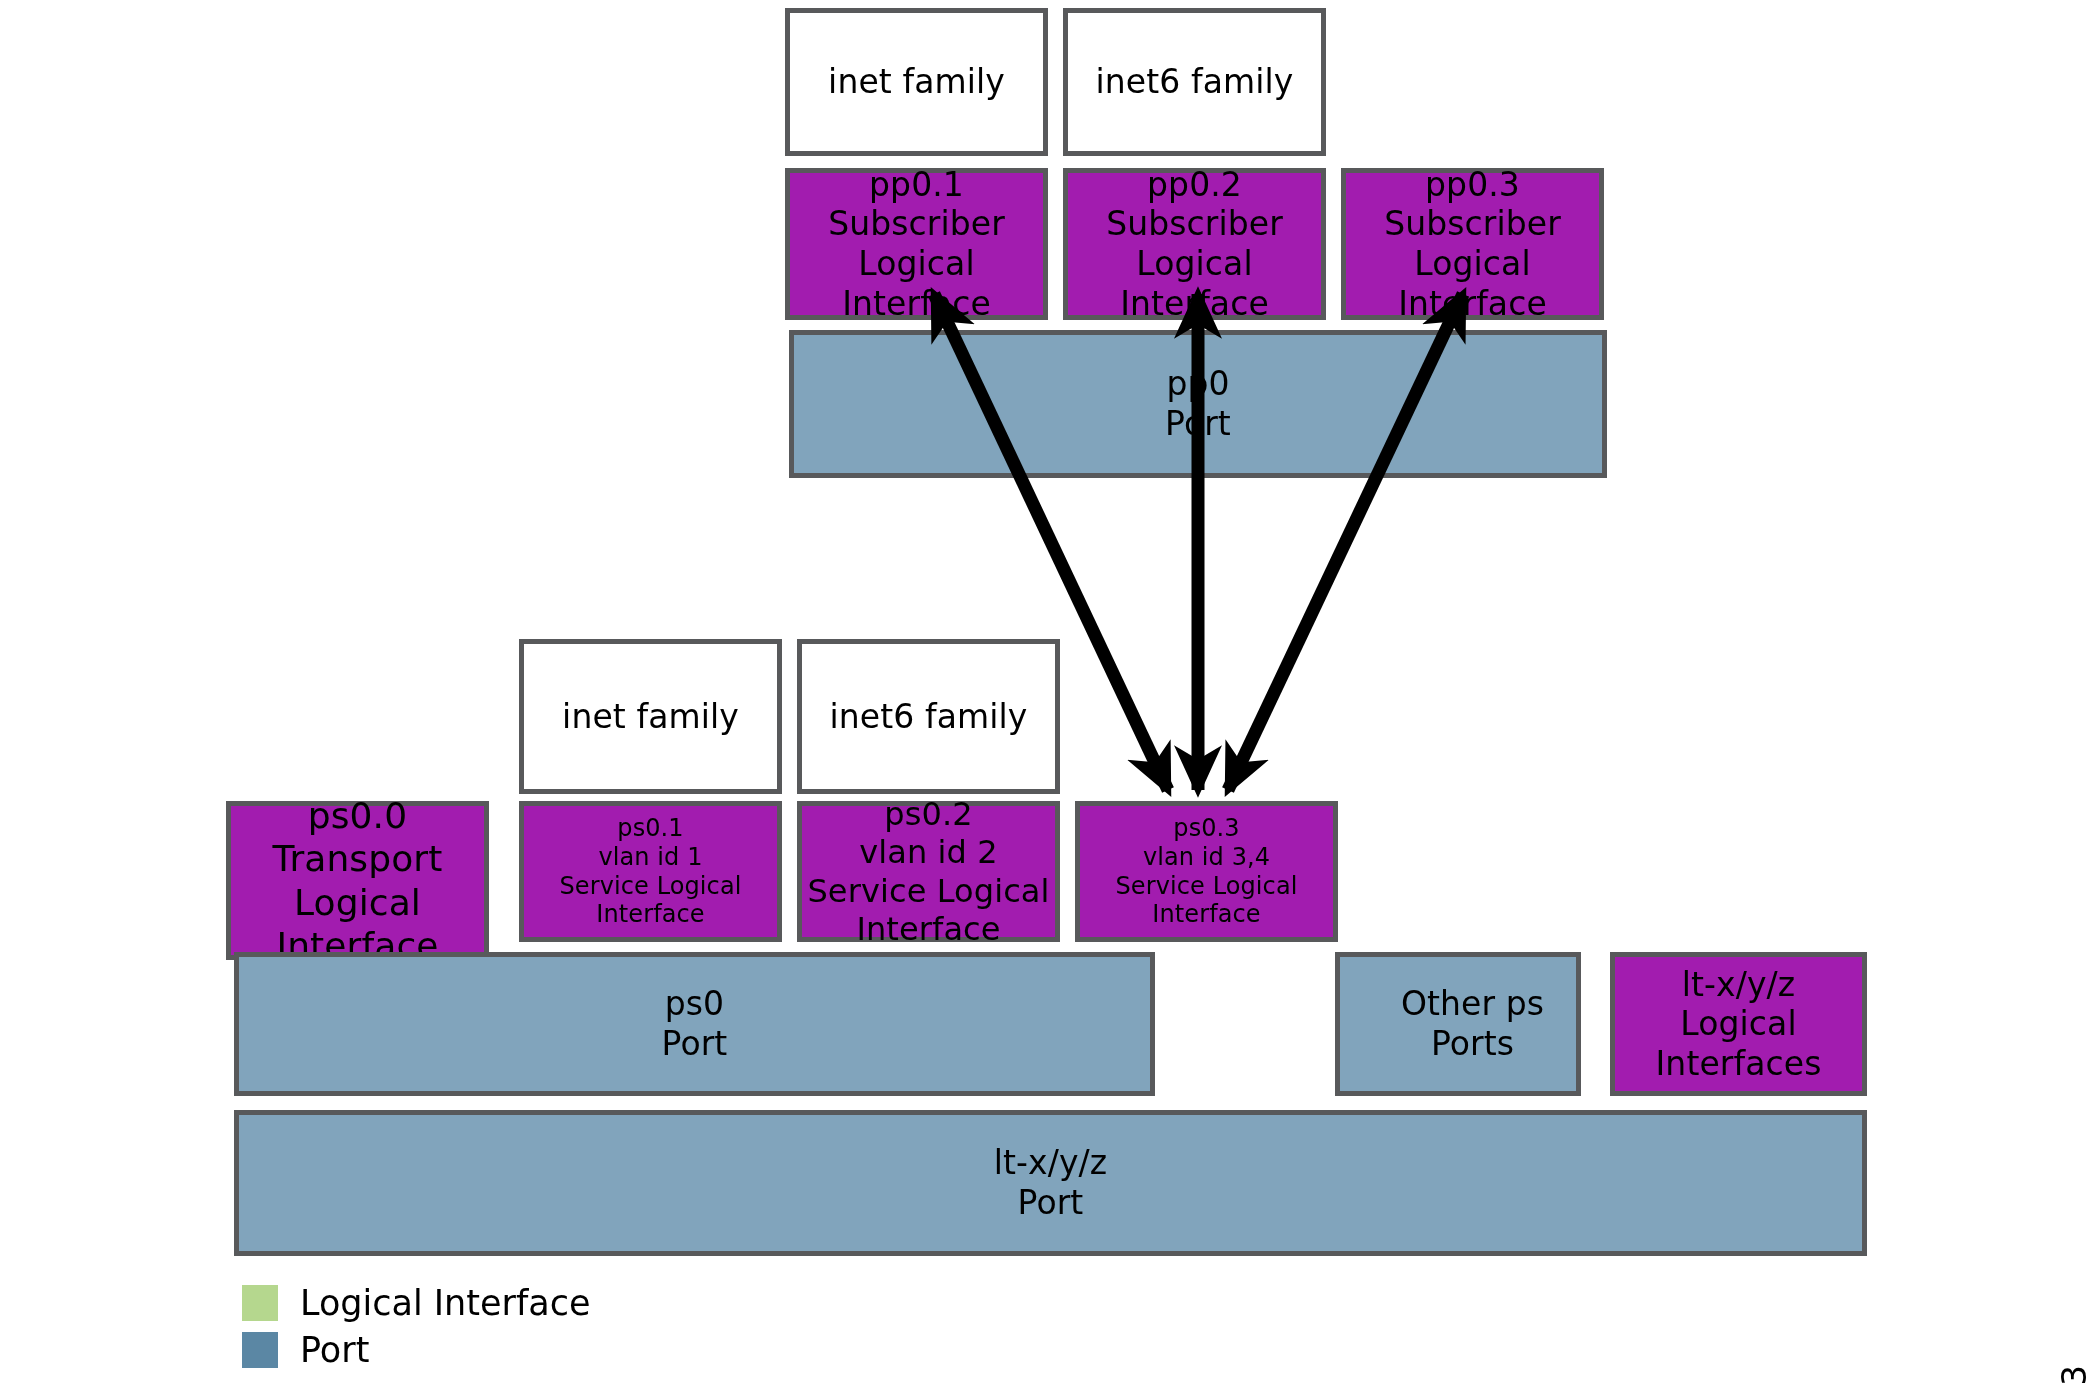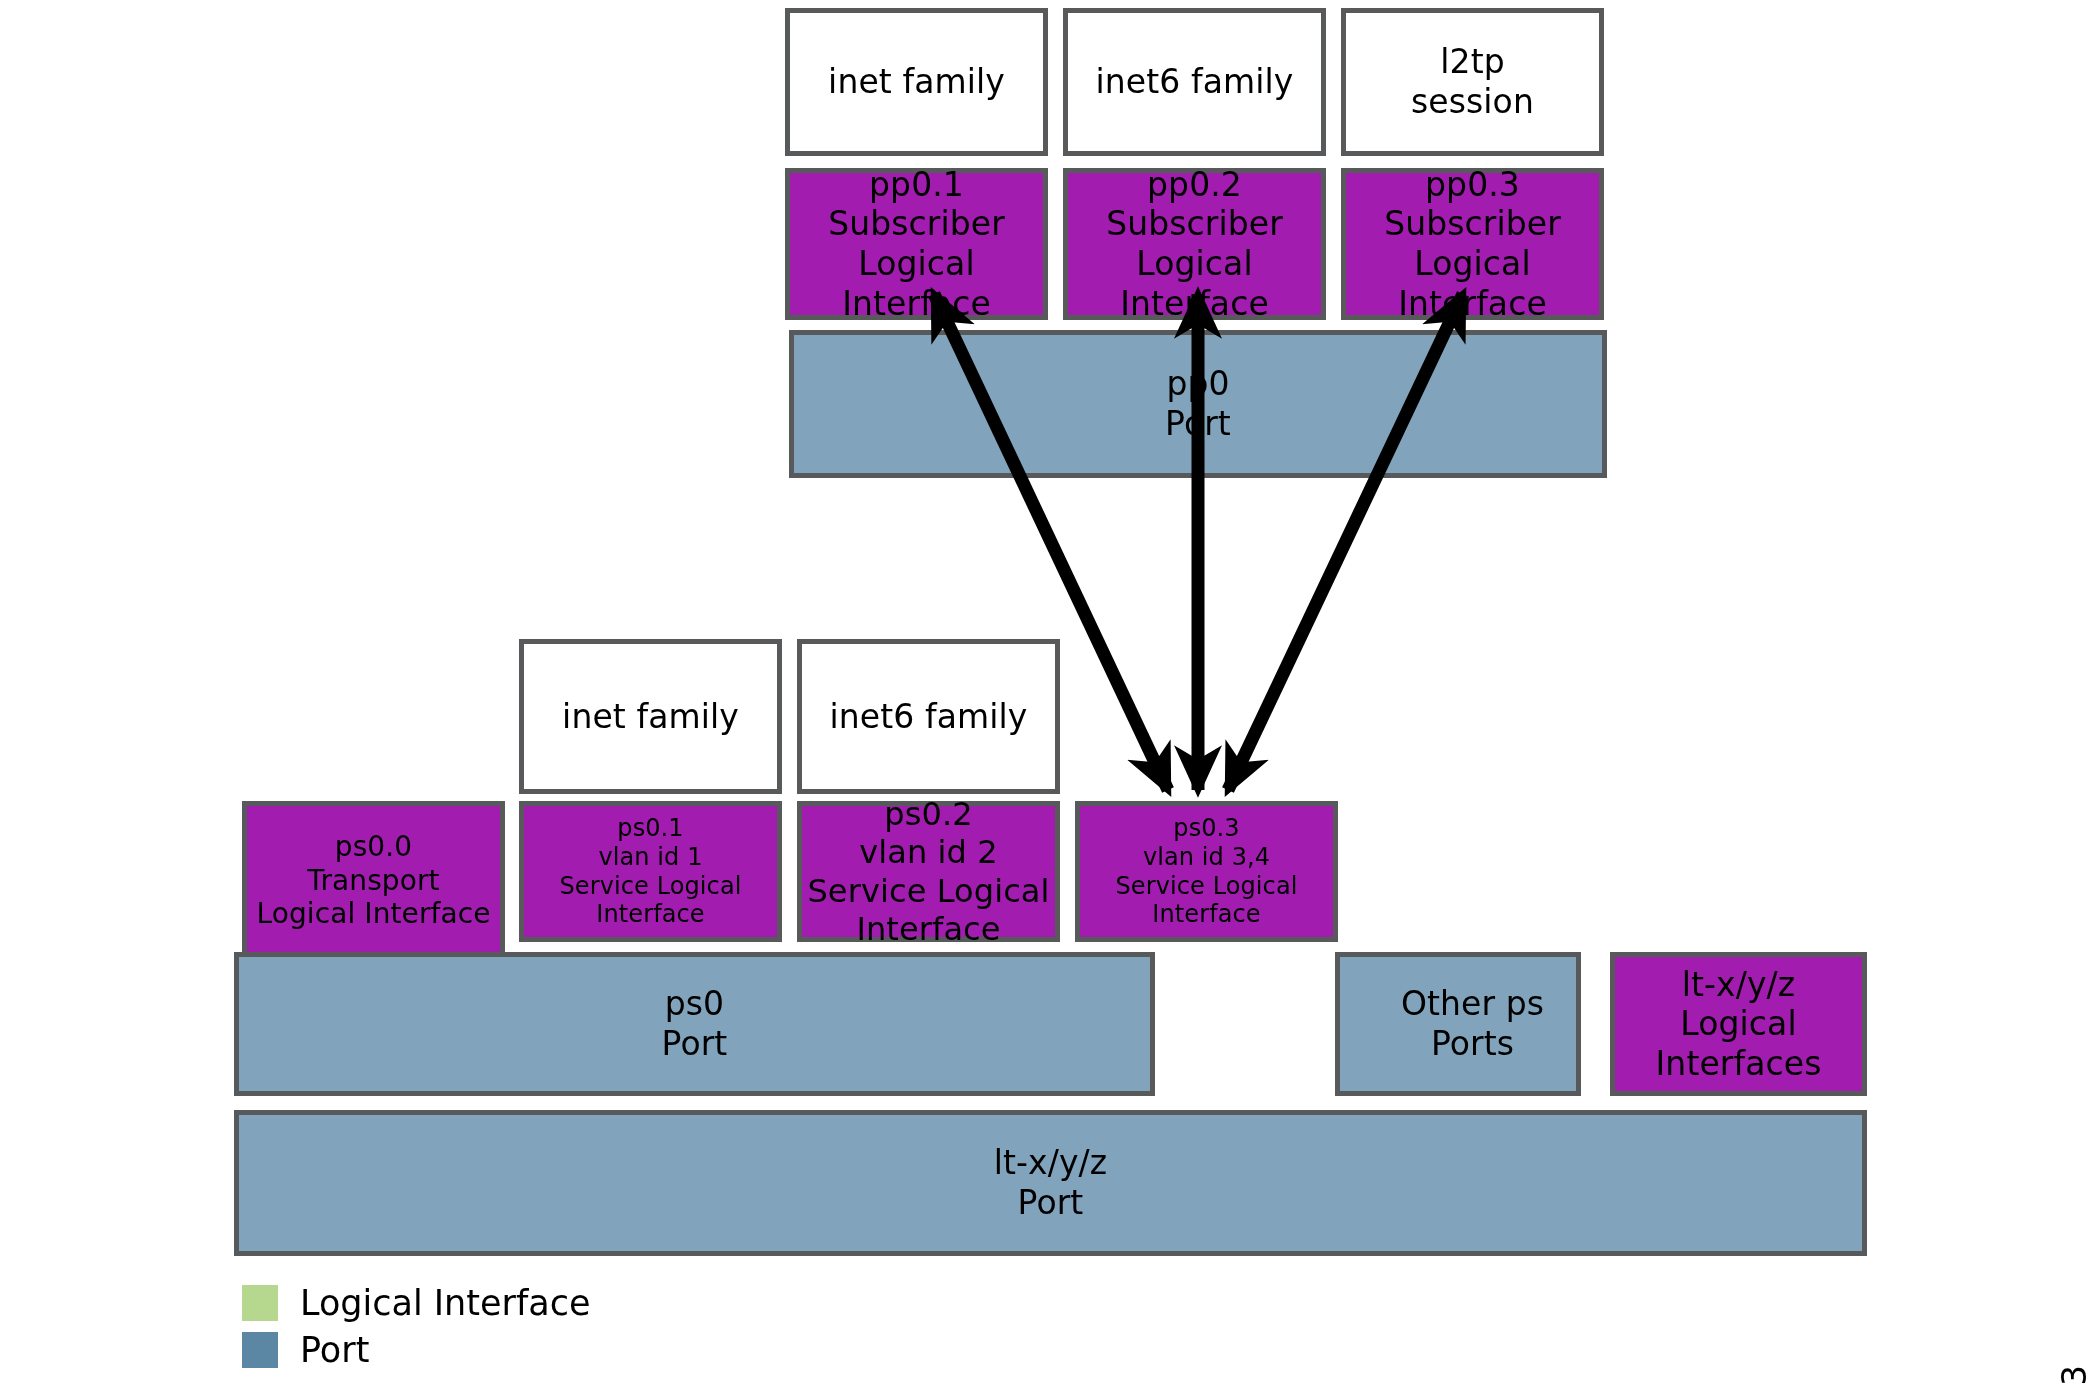--- a/index.html
+++ b/index.html
@@ -79,43 +79,41 @@
 </style>
 </head>
 <body>
 
 <div id="canvas">
 
   <div class="node family" style="left:785px; top:8px; width:263px; height:148px;">inet family</div>
 
   <div class="node family" style="left:1063px; top:8px; width:263px; height:148px;">inet6 family</div>
 
-  <div class="node family" style="left:1341px; top:8px; width:263px; height:148px;">l2tp
-session</div>
 
   <div class="node lif" style="left:785px; top:168px; width:263px; height:152px;">pp0.1
 Subscriber
 Logical Interface</div>
 
   <div class="node lif" style="left:1063px; top:168px; width:263px; height:152px;">pp0.2
 Subscriber
 Logical Interface</div>
 
   <div class="node lif" style="left:1341px; top:168px; width:263px; height:152px;">pp0.3
 Subscriber
 Logical Interface</div>
 
   <div class="node port" style="left:789px; top:330px; width:818px; height:148px;">pp0
 Port</div>
 
   <div class="node family" style="left:519px; top:639px; width:263px; height:155px;">inet family</div>
 
   <div class="node family" style="left:797px; top:639px; width:263px; height:155px;">inet6 family</div>
 
-  <div class="node lif" style="left:242px; top:801px; width:263px; height:159px; font-size:28px;">ps0.0
+  <div class="node lif" style="left:226px; top:801px; width:263px; height:159px; font-size:36px;">ps0.0
 Transport
 Logical Interface</div>
 
   <div class="node lif" style="left:519px; top:801px; width:263px; height:141px; font-size:24px;">ps0.1
 vlan id 1
 Service Logical
 Interface</div>
 
   <div class="node lif" style="left:797px; top:801px; width:263px; height:141px; font-size:32px;">ps0.2
 vlan id 2

